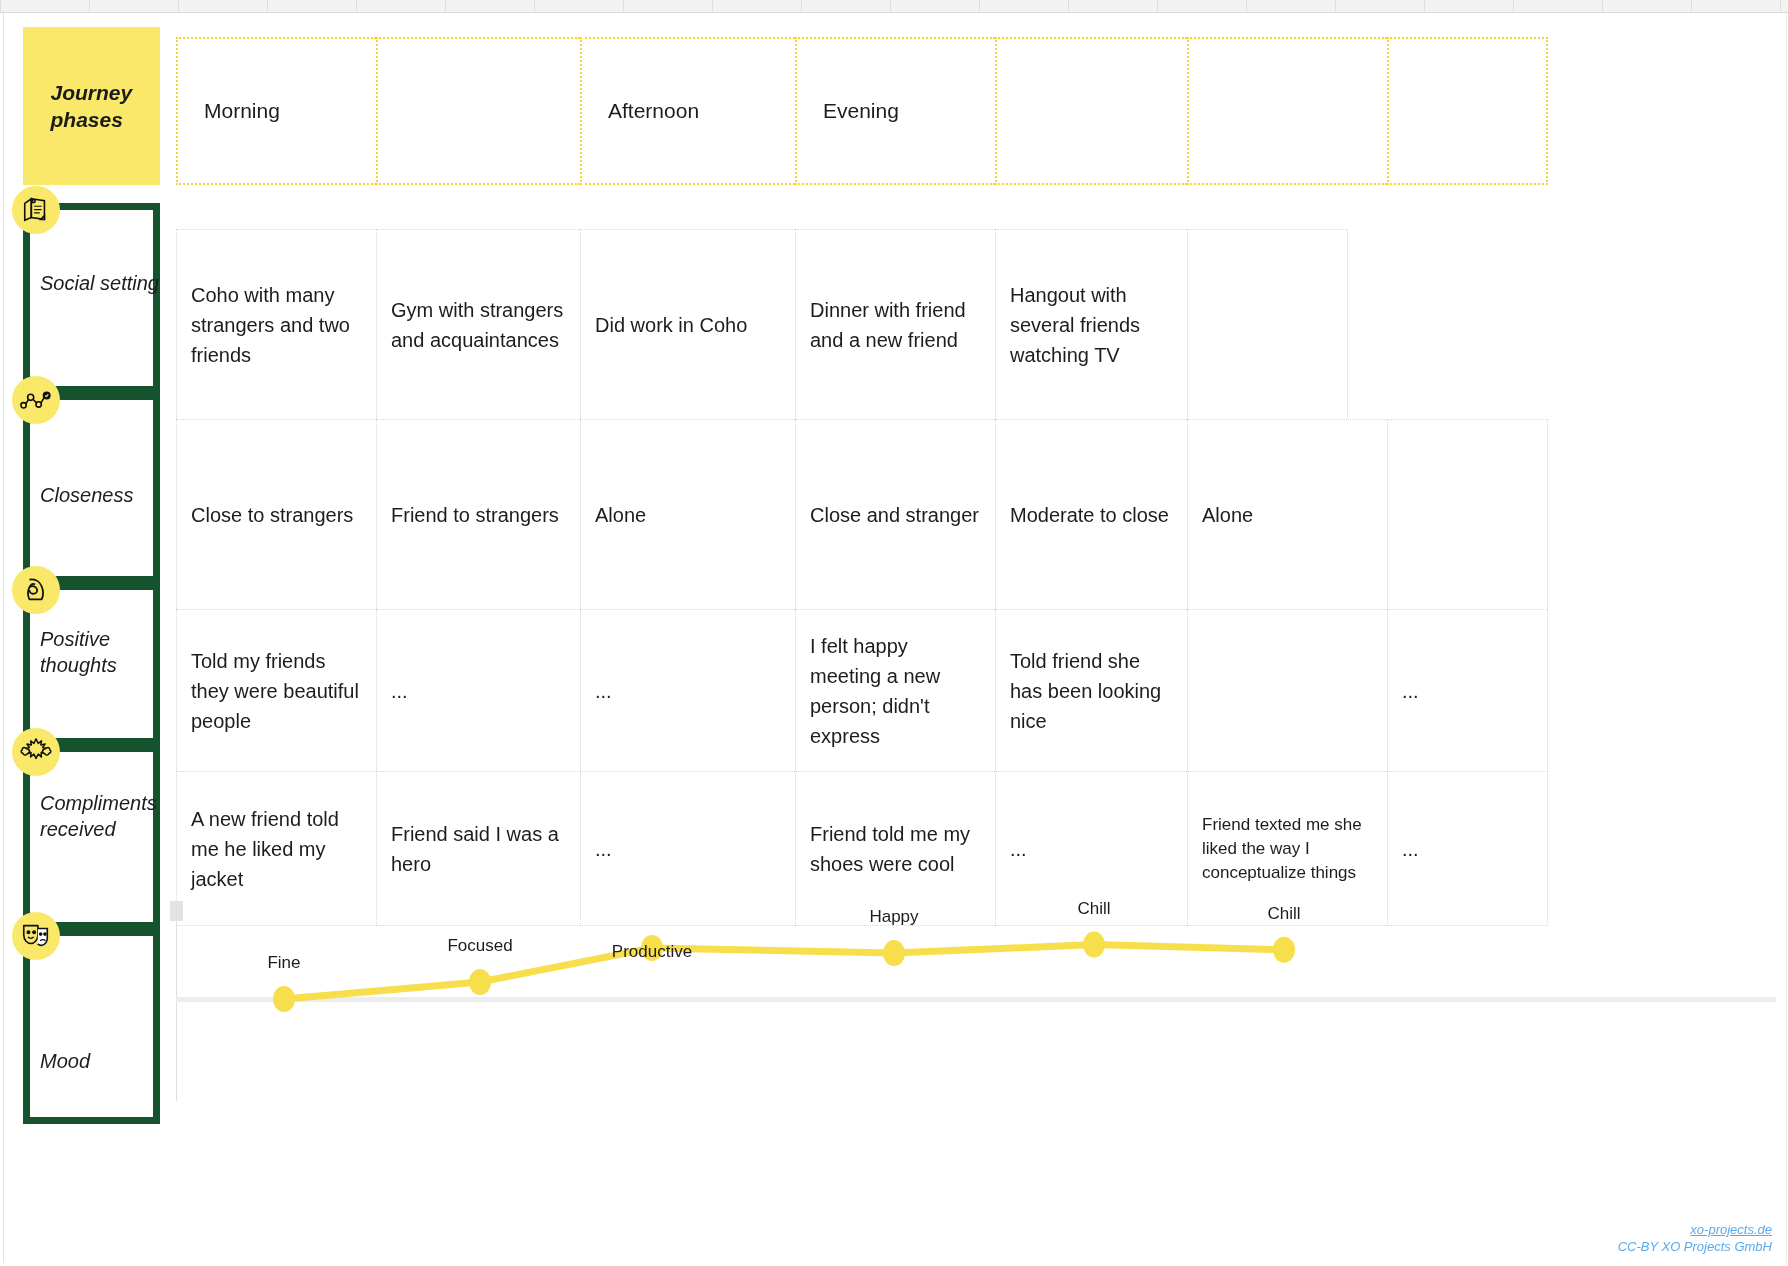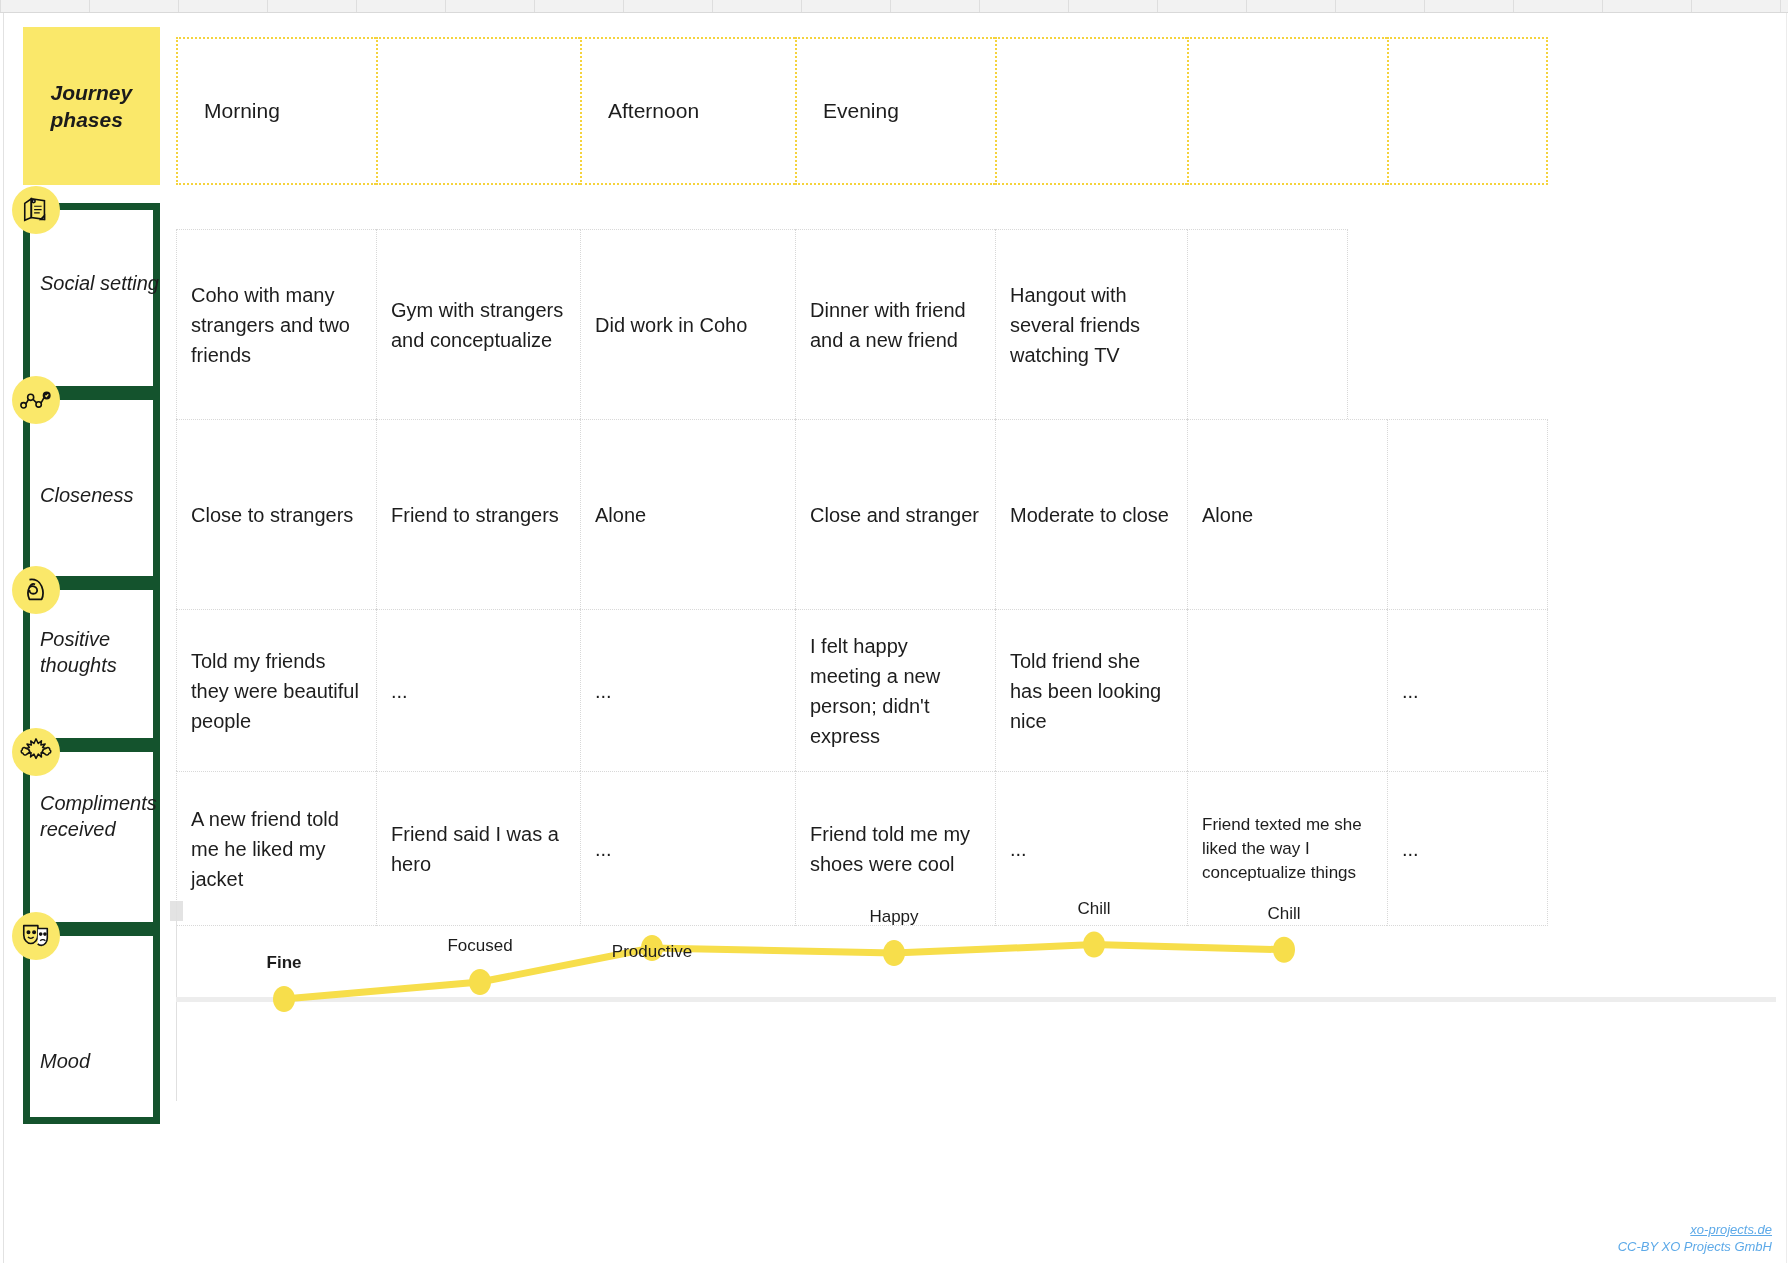--- a/index.html
+++ b/index.html
@@ -313,21 +313,21 @@
       <div class="rail-label" style="top:112px">Mood</div>
     </div>
   </div>
 
   <div id="rail-handle"></div>
 
   <div id="grid-body">
 
     <div class="grid-row" style="height:190px">
       <div class="grid-cell" style="width:200px">Coho with many strangers and  two friends</div>
-      <div class="grid-cell" style="width:204px">Gym with strangers and conceptualize</div>
+      <div class="grid-cell" style="width:204px">Gym with strangers and acquaintances</div>
       <div class="grid-cell" style="width:215px">Did work in Coho</div>
       <div class="grid-cell" style="width:200px">Dinner with friend and a new friend</div>
       <div class="grid-cell" style="width:192px">Hangout with several friends watching TV</div>
       <div class="grid-cell" style="width:161px"></div>
     </div>
 
     <div class="grid-row" style="height:190px">
       <div class="grid-cell" style="width:200px">Close to strangers</div>
       <div class="grid-cell" style="width:204px">Friend to strangers</div>
       <div class="grid-cell" style="width:215px">Alone</div>
@@ -367,21 +367,21 @@
       <g id="mood-points">
           <ellipse cx="108" cy="98" rx="11" ry="13" fill="#F7DE4B"></ellipse>
           <ellipse cx="304" cy="81" rx="11" ry="13" fill="#F7DE4B"></ellipse>
           <ellipse cx="476" cy="47" rx="11" ry="13" fill="#F7DE4B"></ellipse>
           <ellipse cx="718" cy="52.1" rx="11" ry="13" fill="#F7DE4B"></ellipse>
           <ellipse cx="918" cy="43.599999999999994" rx="11" ry="13" fill="#F7DE4B"></ellipse>
           <ellipse cx="1108" cy="48.7" rx="11" ry="13" fill="#F7DE4B"></ellipse>
         </g>
     </svg>
 
-    <div class="mood-label" id="ml0" style="left: 108px; top: 52px; font-weight: bold;">Fine</div>
+    <div class="mood-label" id="ml0" style="left: 108px; top: 52px;">Fine</div>
     <div class="mood-label" id="ml1" style="left: 304px; top: 35px;">Focused</div>
     <div class="mood-label" id="ml2" style="left: 476px; top: 1px; margin-top: 40px;">Productive</div>
     <div class="mood-label" id="ml3" style="left: 718px; top: 6.1px;">Happy</div>
     <div class="mood-label" id="ml4" style="left: 918px; top: -2.4px;">Chill</div>
     <div class="mood-label" id="ml5" style="left: 1108px; top: 2.7px;">Chill</div>
   </div>
 
   <div id="footer">
     <span class="link">xo-projects.de</span>
     <span class="cc">CC-BY XO Projects GmbH</span>

